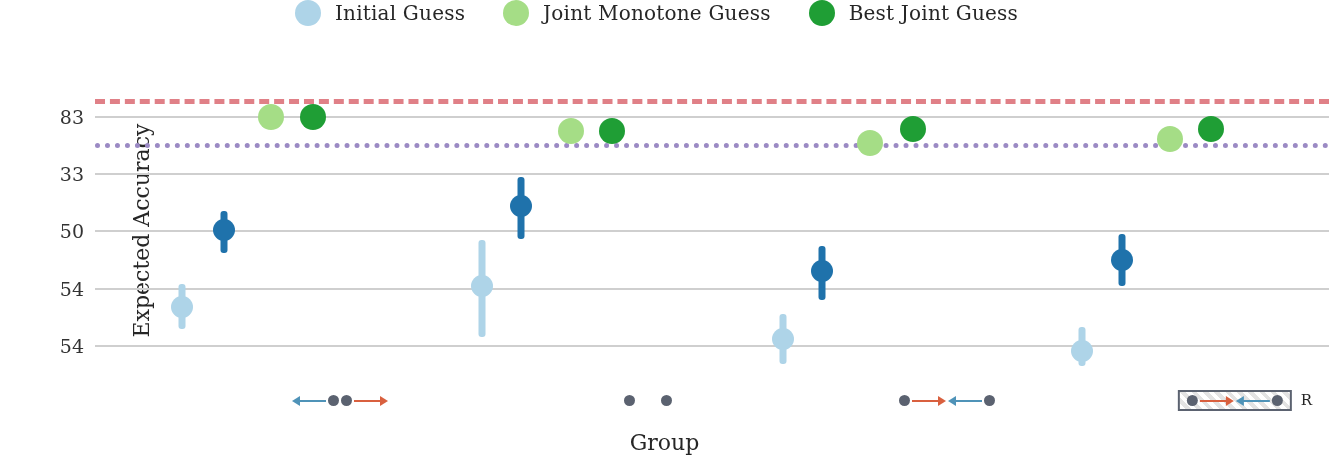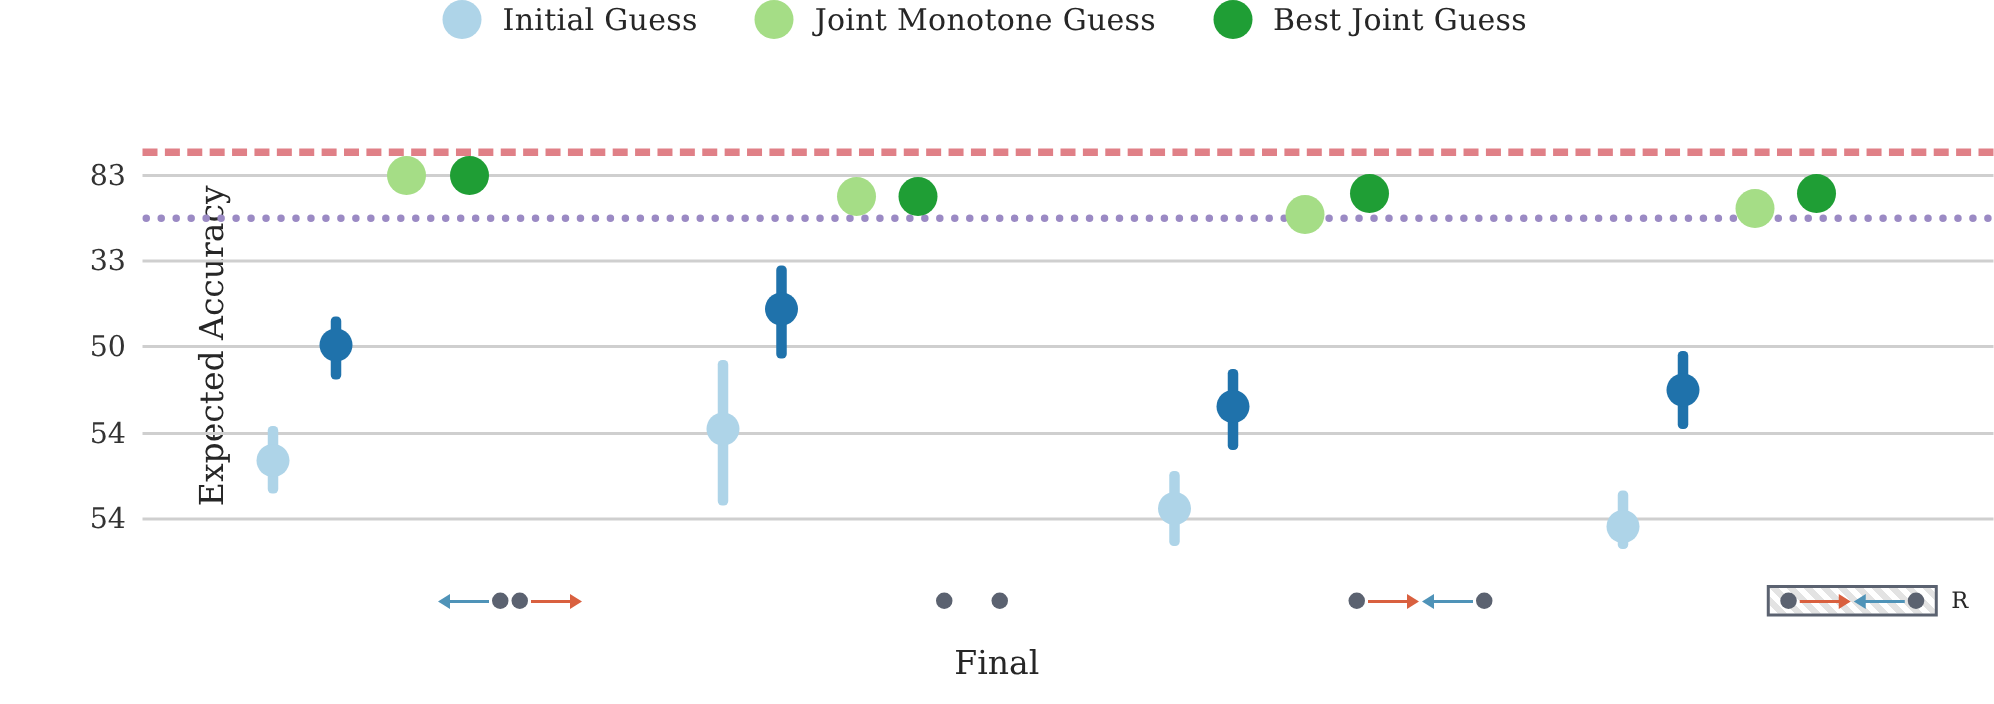--- a/index.html
+++ b/index.html
@@ -145,21 +145,21 @@
         <div class="dot" style="top: 51.4286px; width: 26px; height: 26px; background: rgb(31, 158, 53);"></div>
       </div>
       <div class="pt" style="left: 818px; top: 0px; height: 300px; width: 30px;">
         <div class="dot" style="top: 48.5714px; width: 26px; height: 26px; background: rgb(31, 158, 53);"></div>
       </div>
       <div class="pt" style="left: 1116px; top: 0px; height: 300px; width: 30px;">
         <div class="dot" style="top: 48.5714px; width: 26px; height: 26px; background: rgb(31, 158, 53);"></div>
       </div>
     </div>
 
-  <div class="xlabel">Final</div>
+  <div class="xlabel">Group</div>
 
 <div class="glyphrow" style="left: 340px;">
       <div style="display: flex; align-items: center;">
         <span class="arrow left" style="width: 34px; color: rgb(79, 147, 184);">
           <span class="shaft"></span>
           <span class="head"></span>
         </span>
         <span class="sp" style="width: 2px;"></span>
         <span class="gdot"></span>
         <span class="sp" style="width: 2px;"></span>

